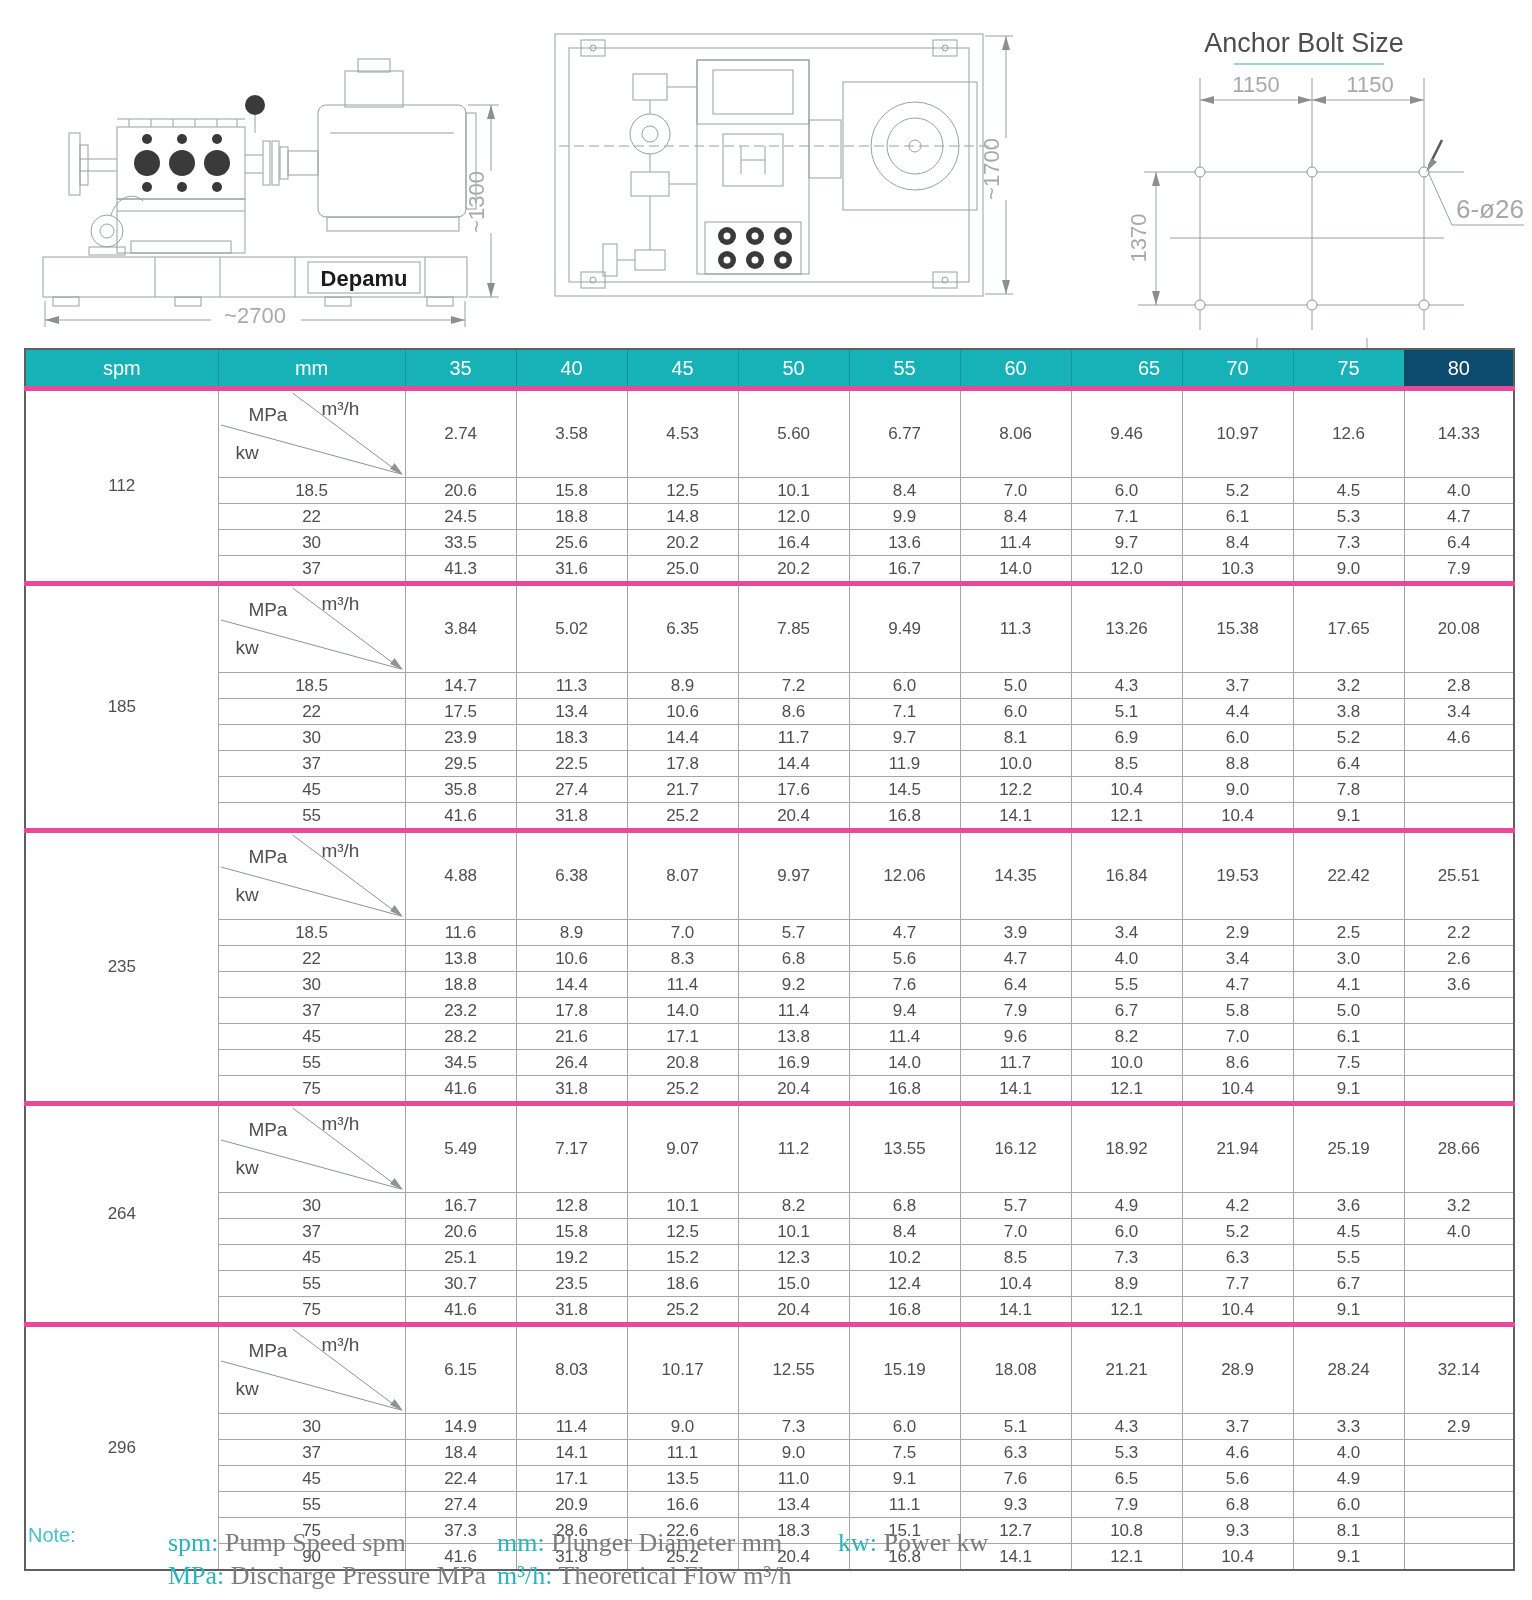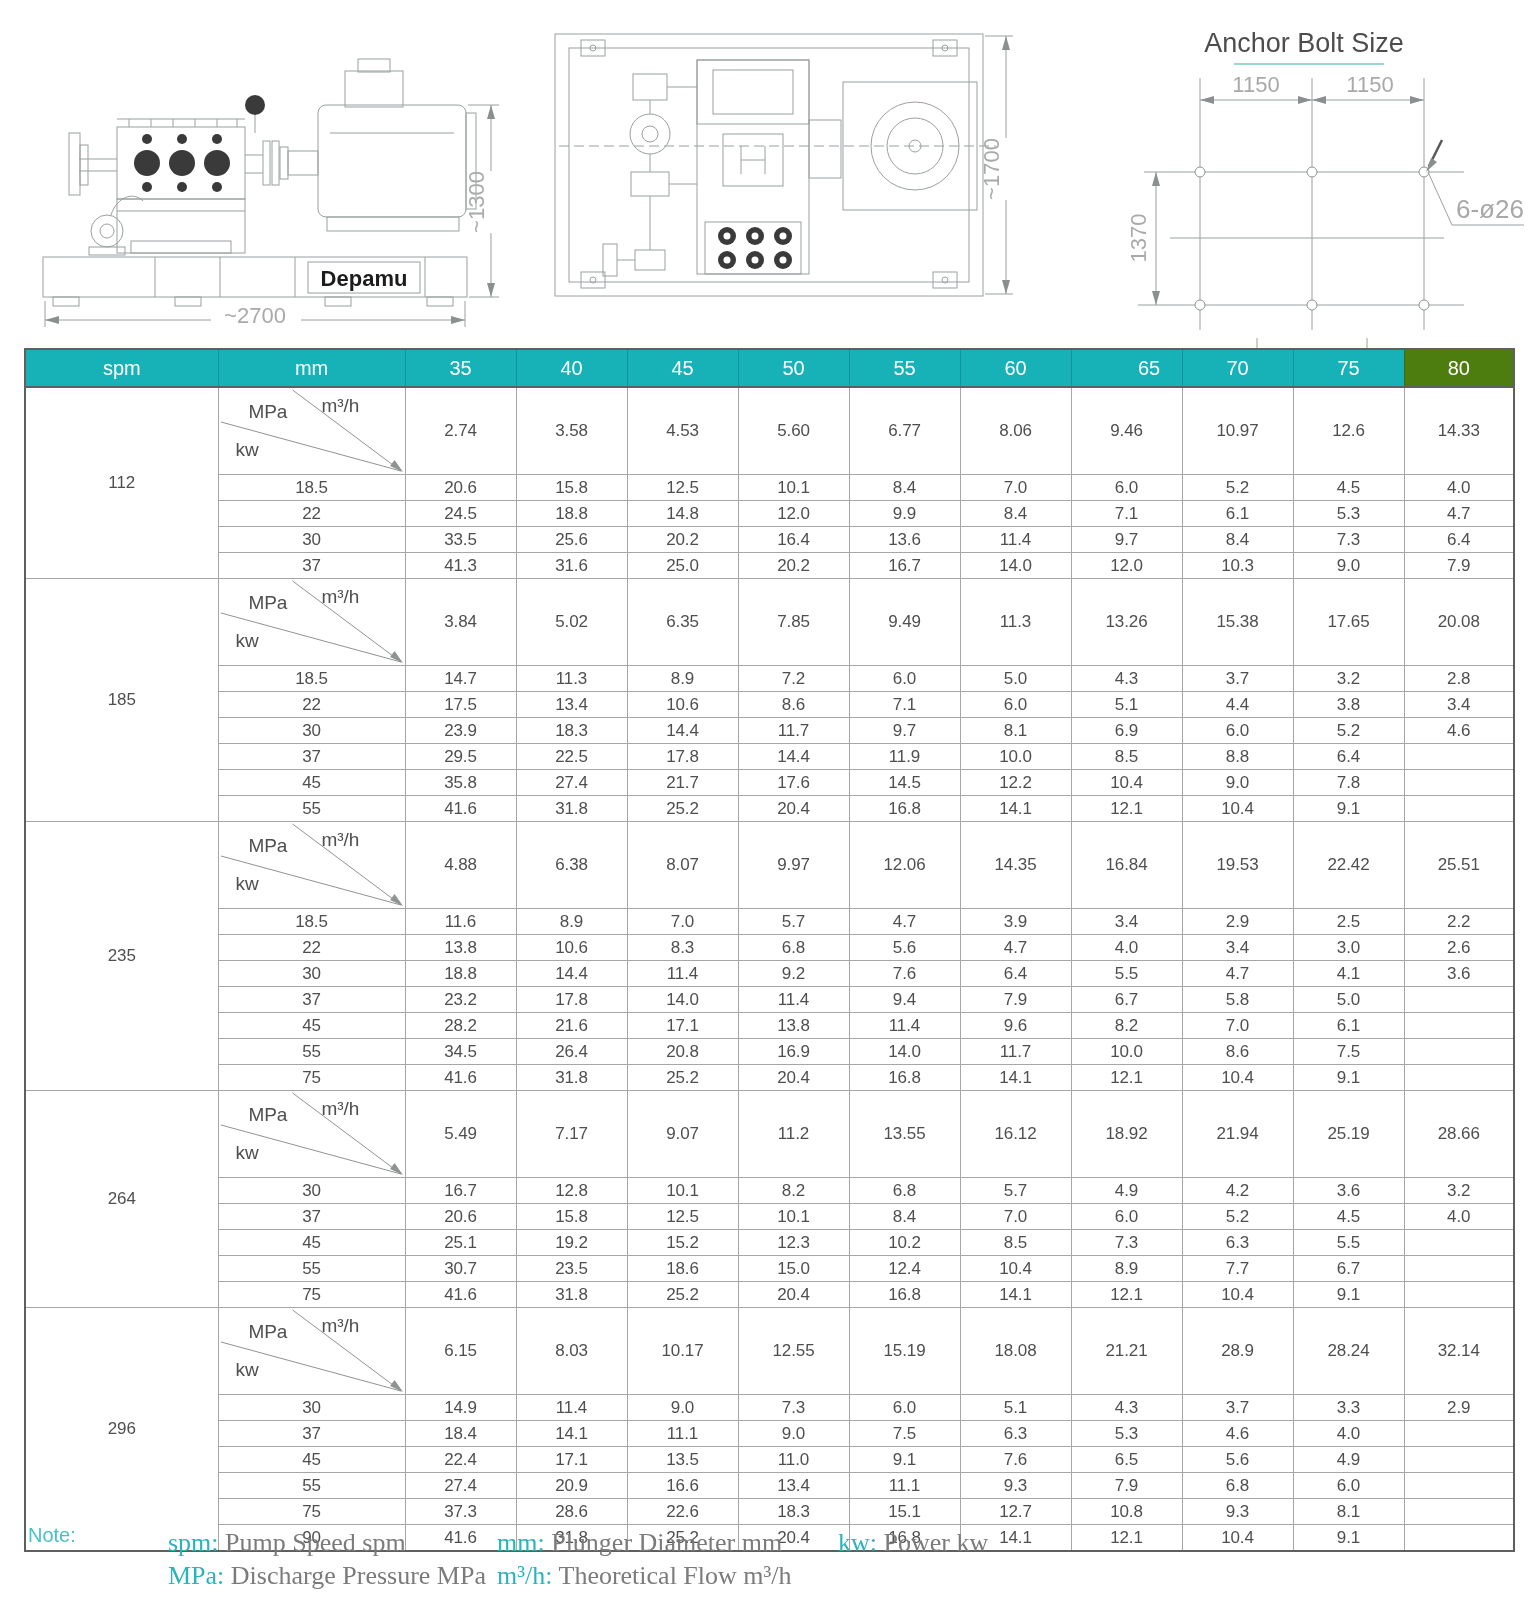--- a/index.html
+++ b/index.html
@@ -15,21 +15,21 @@
 
   
   .spec-table-wrap{position:absolute;left:24px;top:348px;}
   table.spec{border-collapse:collapse;table-layout:fixed;width:1488px;border:2px solid #5f5f5f;}
   table.spec th, table.spec td{border:1px solid #a6a6a6;text-align:center;vertical-align:middle;
       padding:0;font-size:17px;color:#4f4f4f;letter-spacing:-0.1px;}
   table.spec thead th{height:36px;color:#ffffff;font-weight:normal;font-size:20px;
       border:1px solid rgba(0,60,64,0.25);border-bottom:2px solid #5f5f5f;}
   tr.flow-row td{height:86px;}
   tr.power-row td{height:25px;}
-  tr.block-top td{border-top:1px solid #ec4899;}
+  tr.block-top td{border-top:5px solid #ec4899;}
   td.spm-cell{font-size:18px;}
   td.diag-cell{position:relative;padding:0;}
   td.diag-cell .diag-svg{position:absolute;left:0;top:0;width:100%;height:100%;}
   td.diag-cell .dl{position:absolute;font-size:19px;color:#4f4f4f;}
   td.diag-cell .dl-mpa{left:30px;top:13px;}
   td.diag-cell .dl-flow{left:103px;top:7px;}
   td.diag-cell .dl-kw{left:17px;top:51px;}
 
   
   .note{position:absolute;left:28px;top:1524px;width:1490px;height:70px;}
@@ -255,21 +255,21 @@
             <th style="background: rgb(23, 177, 184);">mm</th>
             <th style="background: rgb(23, 177, 184);">35</th>
             <th style="background: rgb(23, 177, 184);">40</th>
             <th style="background: rgb(23, 177, 184);">45</th>
             <th style="background: rgb(23, 177, 184);">50</th>
             <th style="background: rgb(23, 177, 184);">55</th>
             <th style="background: rgb(23, 177, 184);">60</th>
             <th style="background: rgb(23, 177, 184); padding-left: 45px;">65</th>
             <th style="background: rgb(23, 177, 184);">70</th>
             <th style="background: rgb(23, 177, 184);">75</th>
-            <th style="background: #4d7c0f; margin-top: 11px;">80</th>
+            <th style="background: #0c4a6e; margin-top: 11px;">80</th>
           </tr>
         </thead>
         <tbody>
           <tr class="flow-row block-top">
             <td class="spm-cell" rowspan="5">112</td>
             <td class="diag-cell">
               <svg class="diag-svg" viewBox="0 0 187 86" preserveAspectRatio="none">
                 <line x1="74" y1="2" x2="183" y2="83" stroke="#8f9393" stroke-width="1"></line>
                 <line x1="2" y1="34" x2="183" y2="83" stroke="#8f9393" stroke-width="1"></line>
                 <polygon points="185,84 172,78 176.5,72" fill="#8f9393"></polygon>

